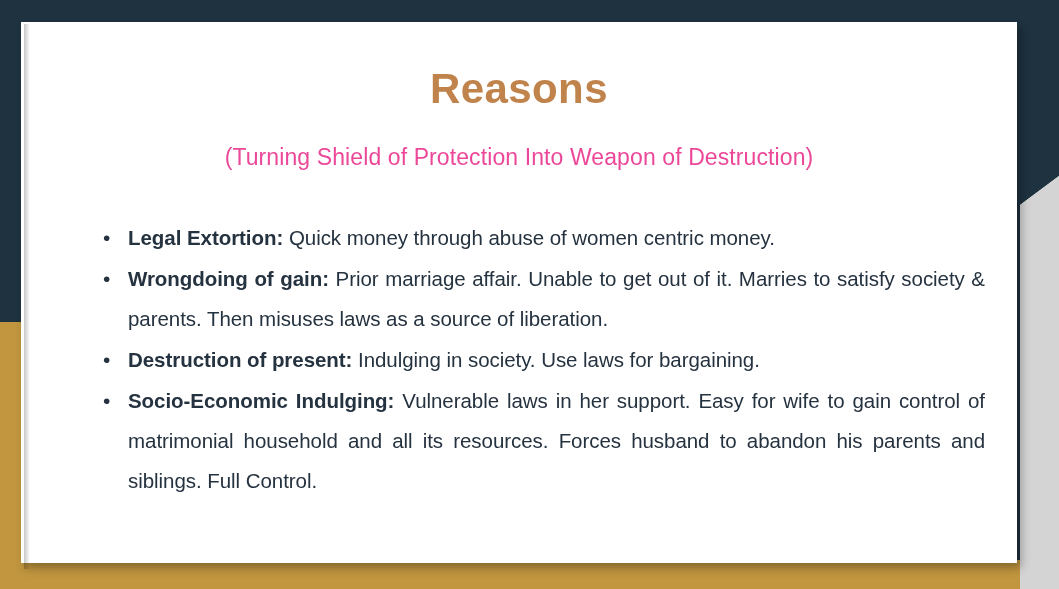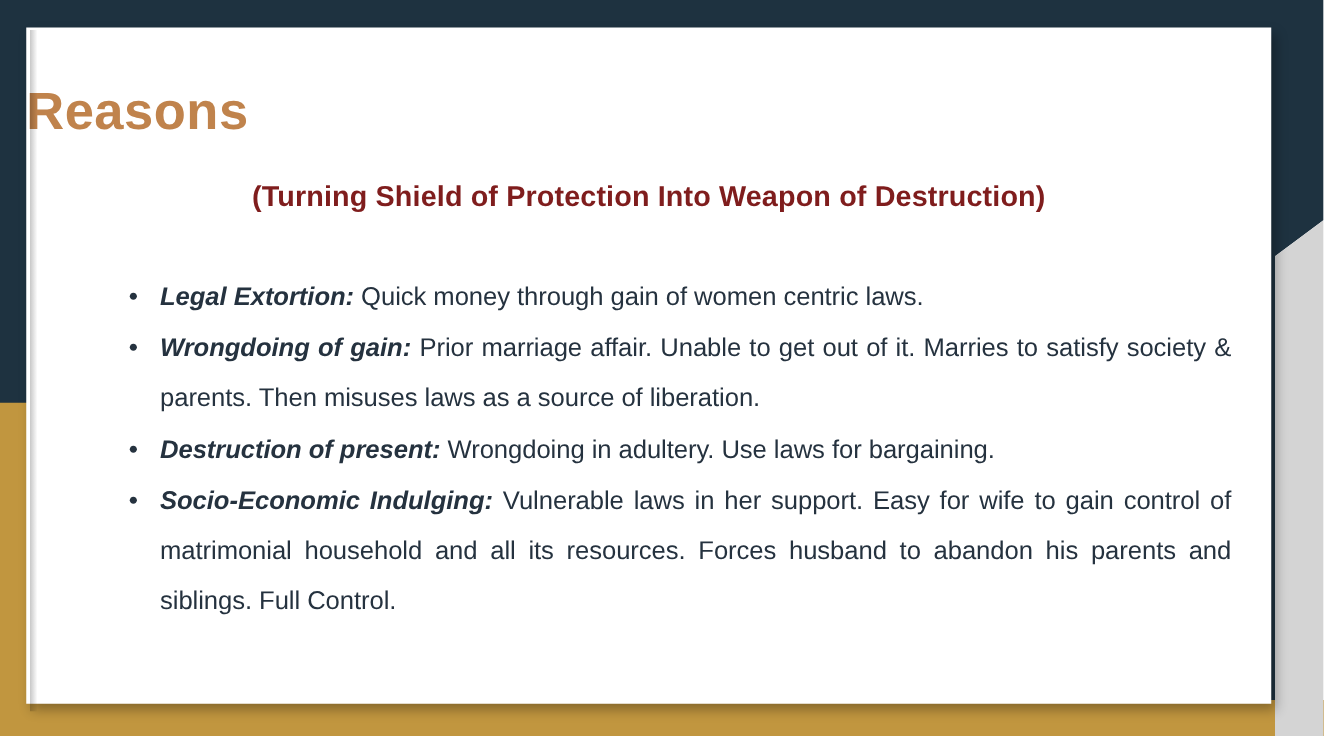--- a/index.html
+++ b/index.html
@@ -82,35 +82,35 @@
     background: #ffffff;
     box-shadow: 4px 5px 9px rgba(0,0,0,0.30);
   }
 
   
   .title {
     position: absolute;
     left: 0;
     top: 43px;
     width: 996px;
-    text-align: left;
+    text-align: center;
     font-size: 42px;
     font-weight: bold;
     color: #c0834c;
     letter-spacing: 0.4px;
   }
   .subtitle {
     position: absolute;
     left: 0;
     top: 122px;
     width: 996px;
     text-align: center;
     font-size: 23px;
-    font-weight: bold;
-    color: #7f1d1d;
+    font-weight: normal;
+    color: #ec4899;
     letter-spacing: 0.1px;
   }
 
   
   .bullets {
     position: absolute;
     left: 74px;
     top: 196px;
     width: 890px;
   }
@@ -134,21 +134,20 @@
     font-size: 20.5px;
     line-height: 40px;
     color: #25323f;
     text-align: justify;
     text-justify: inter-word;
     letter-spacing: -0.05px;
   }
   .bullet-text.short { text-align: left; }
   .lead {
     font-weight: bold;
-    font-style: italic;
   }
 </style>
 </head>
 <body>
 
 <div id="slide">
 
   <div class="frame-navy"></div>
   <div class="frame-gold"></div>
   <div class="frame-gold-bottom"></div>
@@ -157,31 +156,31 @@
   <div class="card">
 
     <div class="title">Reasons</div>
 
     <div class="subtitle">(Turning Shield of Protection Into Weapon of Destruction)</div>
 
     <div class="bullets">
 
       <div class="bullet-row">
         <span class="bullet-dot">•</span>
-        <span class="bullet-text short"><span class="lead">Legal Extortion:</span><span> Quick money through gain of women centric laws.</span></span>
+        <span class="bullet-text short"><span class="lead">Legal Extortion:</span><span> Quick money through abuse of women centric money.</span></span>
       </div>
 
       <div class="bullet-row">
         <span class="bullet-dot">•</span>
         <span class="bullet-text"><span class="lead">Wrongdoing of gain:</span><span> Prior marriage affair. Unable to get out of it. Marries to satisfy society &amp; parents. Then misuses laws as a source of liberation.</span></span>
       </div>
 
       <div class="bullet-row">
         <span class="bullet-dot">•</span>
-        <span class="bullet-text short"><span class="lead">Destruction of present:</span><span> Wrongdoing in adultery. Use laws for bargaining.</span></span>
+        <span class="bullet-text short"><span class="lead">Destruction of present:</span><span> Indulging in society. Use laws for bargaining.</span></span>
       </div>
 
       <div class="bullet-row">
         <span class="bullet-dot">•</span>
         <span class="bullet-text"><span class="lead">Socio-Economic Indulging:</span><span> Vulnerable laws in her support. Easy for wife to gain control of matrimonial household and all its resources. Forces husband to abandon his parents and siblings. Full Control.</span></span>
       </div>
 
     </div>
   </div>
 

